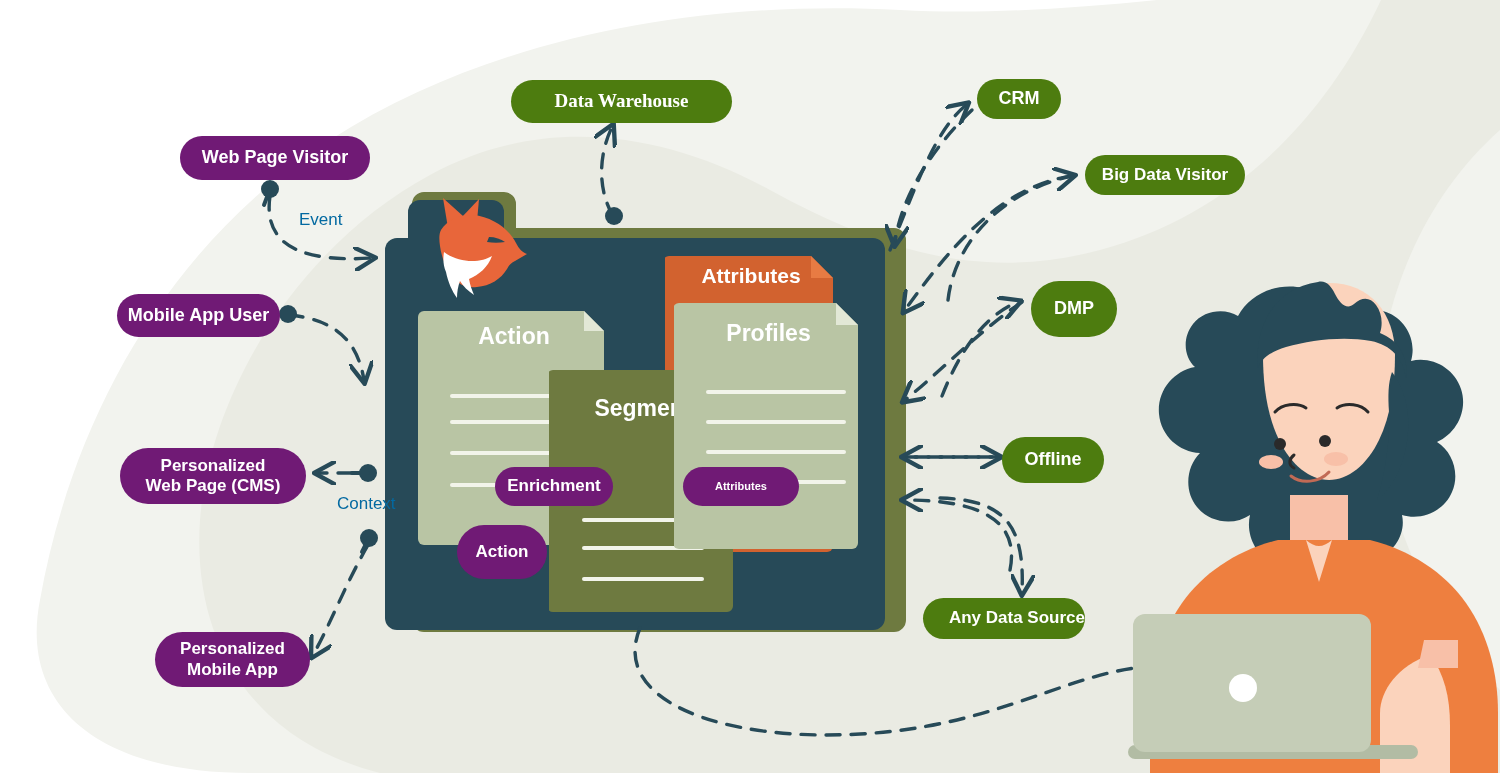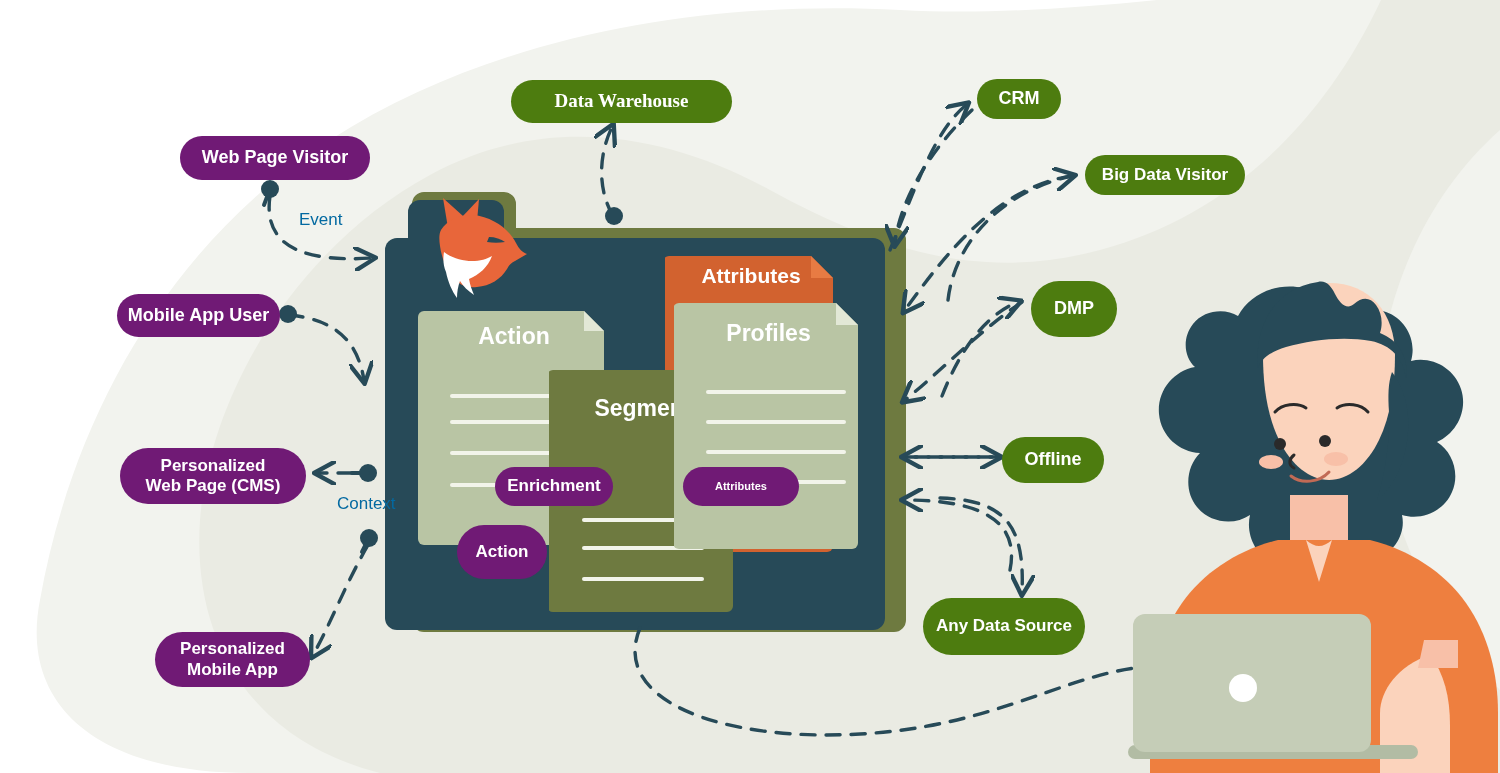--- a/index.html
+++ b/index.html
@@ -282,20 +282,20 @@
   </div>
 
   <div class="pill olive" style="left:1031px;top:281px;width:86px;height:56px;font-size:18px;">
     <span>DMP</span>
   </div>
 
   <div class="pill olive" style="left:1002px;top:437px;width:102px;height:46px;font-size:18px;">
     <span>Offline</span>
   </div>
 
-  <div class="pill olive" style="left:923px;top:598px;width:162px;height:57px;font-size:17px;">
+  <div class="pill olive" style="left:923px;top:598px;width:162px;height:41px;font-size:17px;justify-content:flex-end;">
     <span>Any Data Source</span>
   </div>
 
   <div class="anno" style="left:299px;top:210px;">Event</div>
   <div class="anno" style="left:315px;top:494px;margin-left:22px;">Context</div>
 
 </div>
 
 </body></html>

